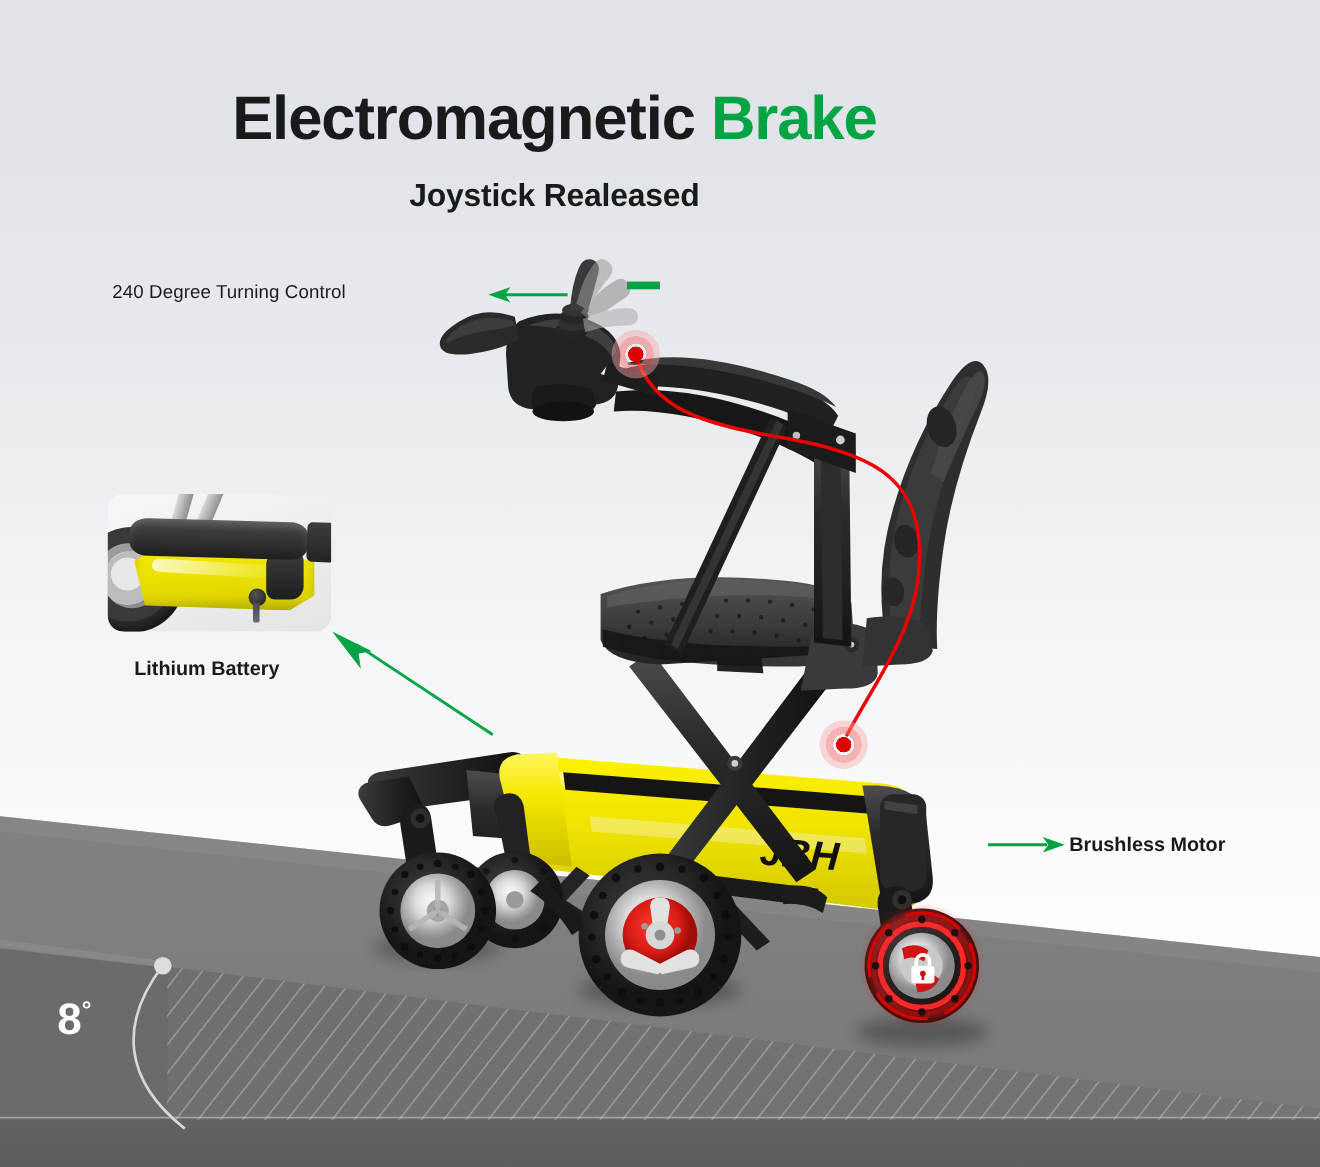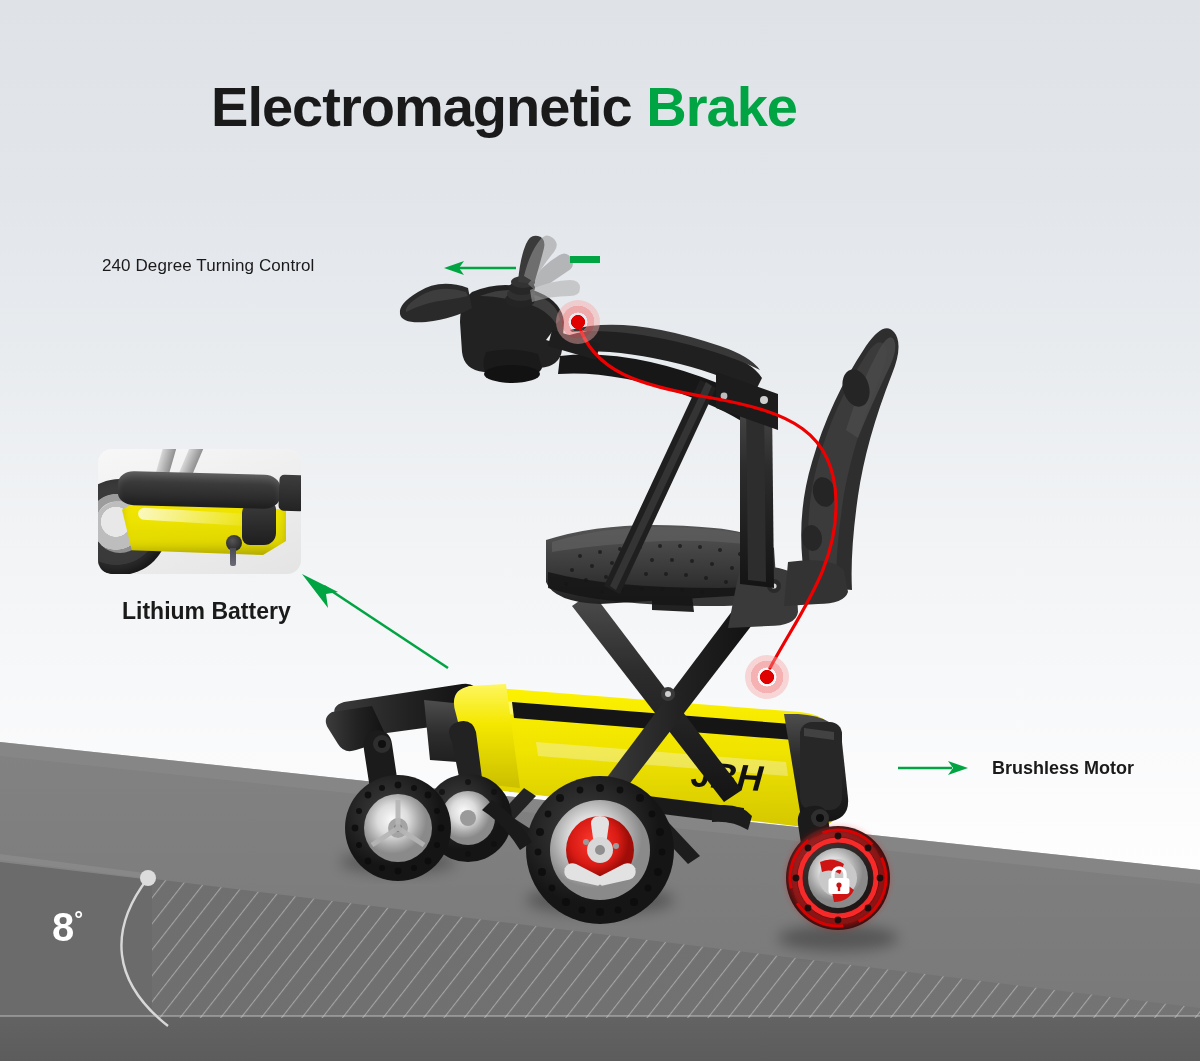--- a/index.html
+++ b/index.html
@@ -68,28 +68,27 @@
   #label-turning {
     top: 256px;
     left: 102px;
     font-weight: normal;
     letter-spacing: 0.1px;
   }
   #label-battery {
     top: 598px;
     left: 122px;
     font-weight: bold;
-    font-size: 23px;
+    font-size: 18px;
   }
   #label-motor {
     top: 758px;
     left: 972px;
     font-weight: bold;
     font-size: 18px;
-    margin-left: 20px;
   }
 
   
   .green-arrow { position: absolute; z-index: 45; }
   #arrow-turning { top: 255px; left: 442px; }
   #arrow-battery { top: 570px; left: 298px; }
   #arrow-motor   { top: 755px; left: 898px; }
   #green-dash {
     position: absolute;
     top: 256px;
@@ -637,20 +636,21 @@
     <circle cx="13" cy="19" r="2.6" fill="#c81414"></circle>
     <rect x="11.8" y="19" width="2.4" height="6" fill="#c81414"></rect>
   </svg>
 
   <div id="title-block">
     <div id="main-title">
       <span>Electromagnetic</span>
       <span class="accent">Brake</span>
     </div>
     <div id="subtitle">
+      <div>Joystick Realeased</div>
     </div>
   </div>
 
   <div class="callout-label" id="label-turning">240 Degree Turning  Control</div>
   <div class="callout-label" id="label-battery">Lithium Battery</div>
   <div class="callout-label" id="label-motor">Brushless Motor</div>
 
   <svg class="green-arrow" id="arrow-turning" width="76" height="26" viewBox="0 0 76 26">
     <line x1="74" y1="13" x2="16" y2="13" stroke="#00a443" stroke-width="2.6"></line>
     <path d="M2,13 L22,6 L17,13 L22,20 Z" fill="#00a443"></path>

